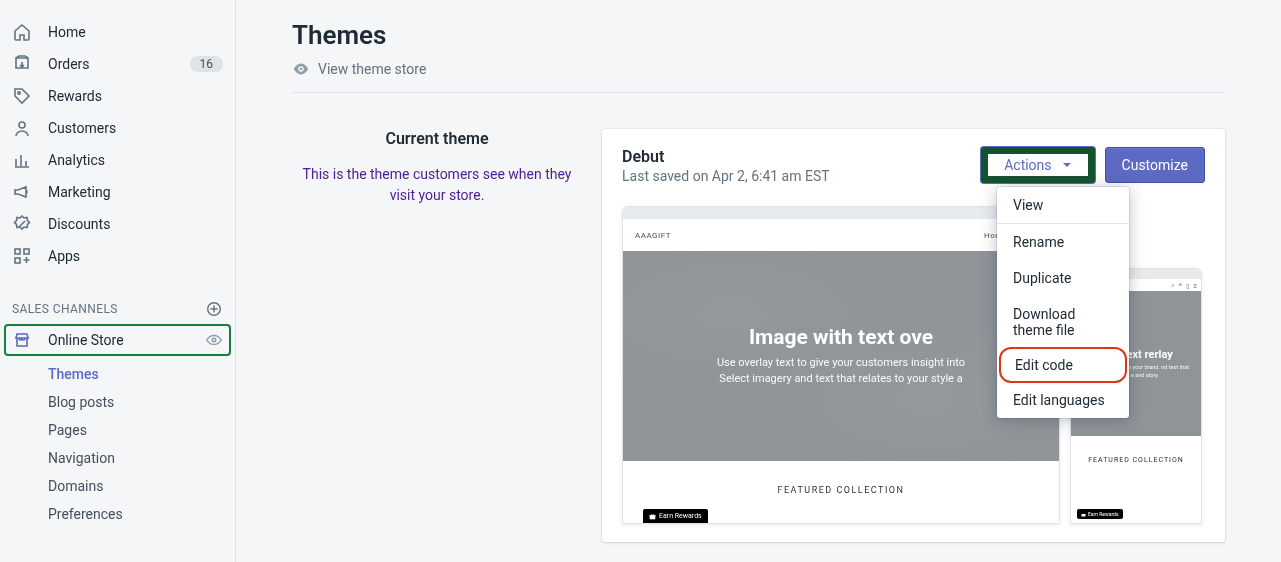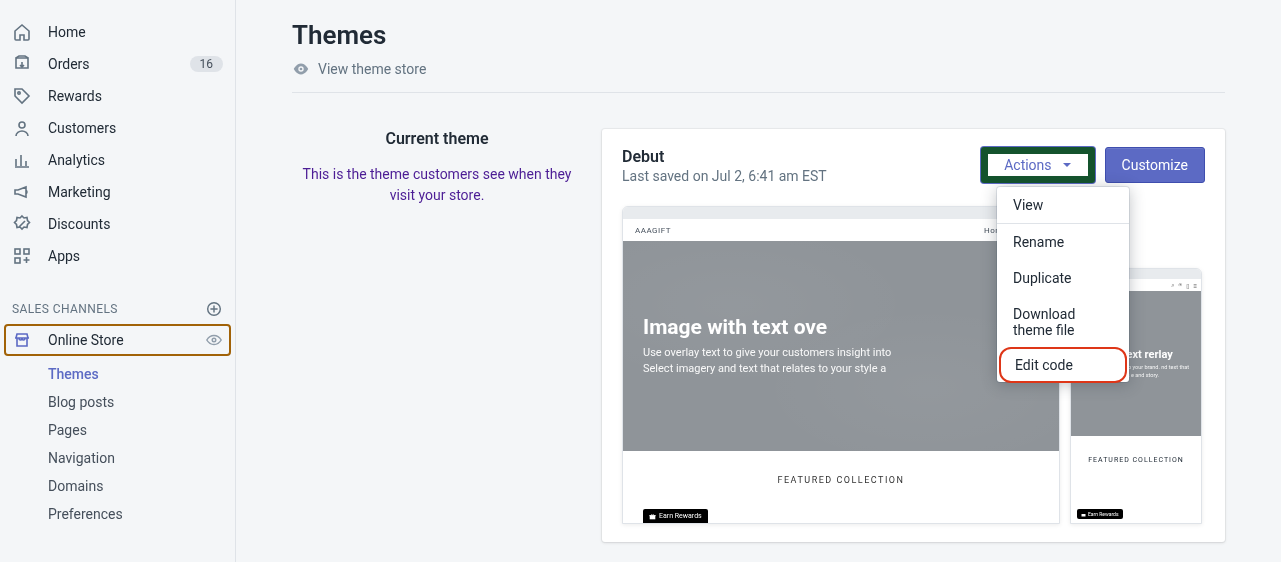--- a/index.html
+++ b/index.html
@@ -58,21 +58,21 @@
     font-size: 12px;
     color: #637381;
     letter-spacing: 0.4px;
     flex: 1;
   }
   .plus-icon {
     color: #637381;
     width: 18px; height: 18px;
   }
   .nav-item.highlighted {
-    border: 2px solid #a16207;
+    border: 2px solid #15803d;
     border-radius: 4px;
     margin: 0 4px;
     padding: 0 6px;
   }
   .nav-item.highlighted .nav-icon { color: #5c6ac4; }
   .eye-icon { color: #919eab; width: 18px; height: 18px; }
   .sub-items { padding-left: 48px; margin-top: 4px; }
   .sub-item {
     height: 28px;
     display: flex;
@@ -185,40 +185,40 @@
     overflow: hidden;
     background: #fff;
     box-shadow: 0 1px 4px rgba(0,0,0,0.08);
     position: relative;
   }
   .preview-topbar {
     height: 12px;
     background: #e8ebee;
   }
   .preview-nav {
-    height: 22px;
+    height: 32px;
     display: flex;
     align-items: center;
     justify-content: space-between;
     padding: 0 12px;
     font-size: 8px;
     letter-spacing: 0.5px;
     color: #454f5b;
     background: #fff;
   }
   .preview-nav .links span { margin-left: 6px; }
   .preview-hero {
     height: 210px;
     background: #8f9499;
     background-image:
       radial-gradient(ellipse at 25% 30%, rgba(255,255,255,0.04) 0%, transparent 40%),
       radial-gradient(ellipse at 70% 70%, rgba(255,255,255,0.04) 0%, transparent 40%);
     display: flex;
     flex-direction: column;
-    align-items: flex-start;
+    align-items: center;
     justify-content: center;
     color: #fff;
     text-align: center;
     padding: 0 20px;
     position: relative;
   }
   .hero-h {
     font-size: 21px;
     font-weight: 700;
     margin-bottom: 6px;
@@ -434,21 +434,21 @@
   <div class="content-row">
     <div class="left-col">
       <div class="section-heading">Current theme</div>
       <div class="section-desc">This is the theme customers see when they visit your store.</div>
     </div>
 
     <div class="theme-card">
       <div class="theme-header">
         <div class="theme-title-block">
           <div class="theme-name">Debut</div>
-          <div class="theme-saved">Last saved on Jul 2, 6:41 am EST</div>
+          <div class="theme-saved">Last saved on Apr 2, 6:41 am EST</div>
         </div>
         <div class="theme-btns">
           <div class="btn btn-outline">
             <span>Actions</span>
             <span class="caret-down"><svg width="10" height="10" viewBox="0 0 10 10" fill="#5c6ac4">
                   <path d="M1 3l4 4 4-4z"></path>
                 </svg></span>
           </div>
           <div class="btn btn-primary">
             <span>Customize</span>
@@ -456,20 +456,21 @@
         </div>
       </div>
 
       <div class="dropdown">
         <div class="dropdown-item"><span>View</span></div>
         <div class="dropdown-sep"></div>
         <div class="dropdown-item"><span>Rename</span></div>
         <div class="dropdown-item"><span>Duplicate</span></div>
         <div class="dropdown-item"><span>Download theme file</span></div>
         <div class="dropdown-item boxed"><span>Edit code</span></div>
+        <div class="dropdown-item"><span>Edit languages</span></div>
       </div>
 
       <div class="preview-area">
         <div class="preview-desktop">
           <div class="preview-topbar"></div>
           <div class="preview-nav">
             <span>AAAGIFT</span>
             <span class="links">
               <span>Home</span>
               <span>Catalog</span>

